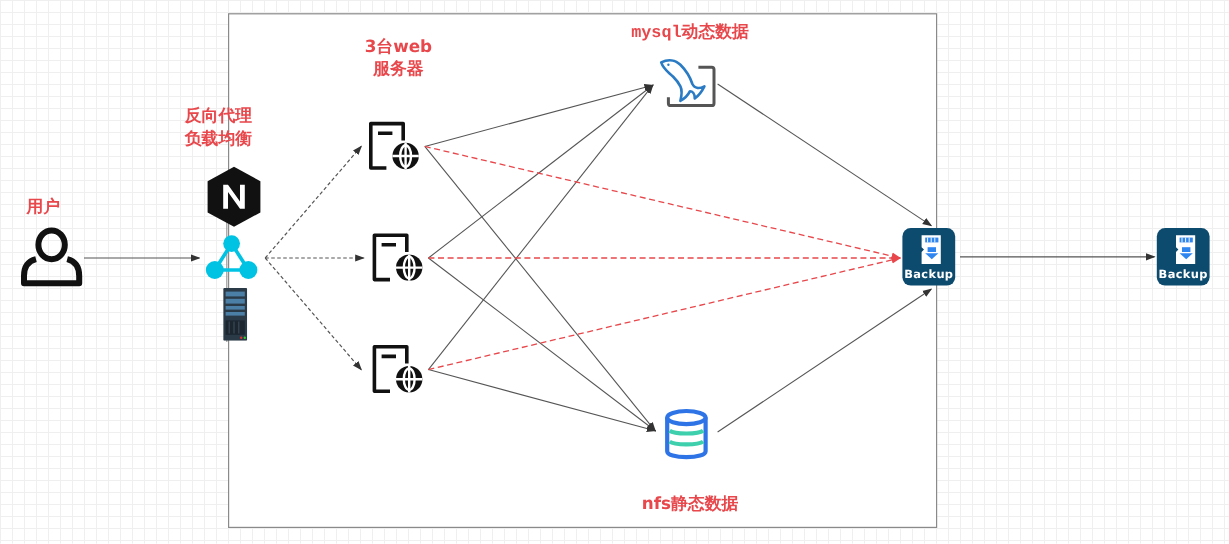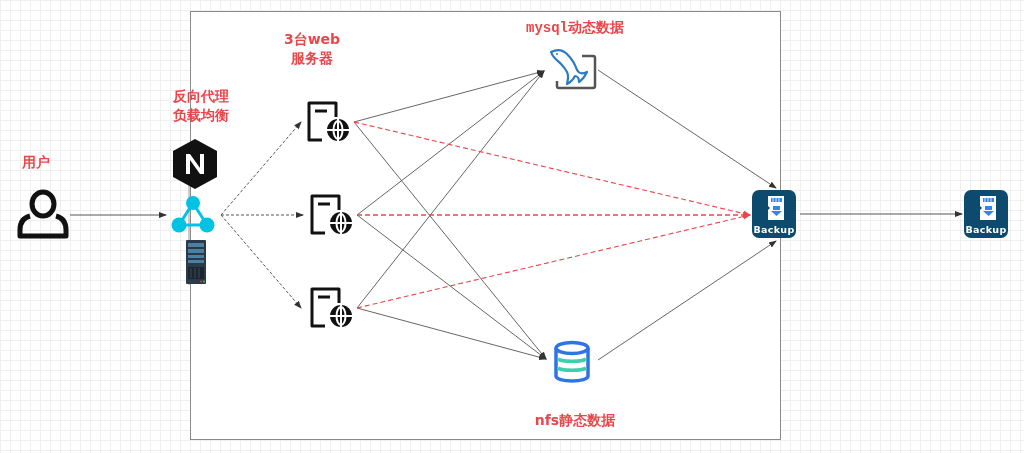--- a/index.html
+++ b/index.html
@@ -65,26 +65,26 @@
   <line x1="357" y1="308" x2="750" y2="215" stroke="#e8474b" stroke-width="1.1" stroke-dasharray="5,3" marker-end="url(#arrR)"></line>
 
   <line x1="598" y1="70" x2="776" y2="188" stroke="#555" stroke-width="0.9" marker-end="url(#arrB)"></line>
   <line x1="598" y1="360" x2="776" y2="241" stroke="#555" stroke-width="0.9" marker-end="url(#arrB)"></line>
 
   <line x1="800" y1="214" x2="962" y2="214" stroke="#555" stroke-width="1" marker-end="url(#arrB)"></line>
 
   <line x1="189" y1="150" x2="189" y2="285" stroke="#999" stroke-width="1"></line>
 </svg>
 
-<div class="label" style="left:22px; top:153px; width:28px;">用户</div>
-<div class="label" style="left:163px; top:88px; width:76px;font-family:Liberation Mono, monospace;">
+<div class="label" style="left:22px; top:164px; width:28px;">用户</div>
+<div class="label" style="left:144px; top:88px; width:76px;">
   <div>反向代理</div>
   <div>负载均衡</div>
 </div>
-<div class="label" style="left:274px; top:30px; width:76px;">
+<div class="label" style="left:294px; top:30px; width:76px;">
   <div>3台web</div>
   <div>服务器</div>
 </div>
 <div class="label" style="left:510px; top:19px; width:130px;font-family:Liberation Mono, monospace;">mysql动态数据</div>
 <div class="label" style="left:510px; top:411px; width:130px;">nfs静态数据</div>
 
 <svg class="node" style="left:16px; top:188px;" width="54" height="54" viewBox="0 0 54 54">
   <ellipse cx="27" cy="16" rx="11" ry="12" fill="none" stroke="#111" stroke-width="5"></ellipse>
   <path d="M14,28 C6,30 4,36 4,42 L4,48 L50,48 L50,42 C50,36 48,30 40,28" fill="none" stroke="#111" stroke-width="5" stroke-linejoin="round"></path>
 </svg>

